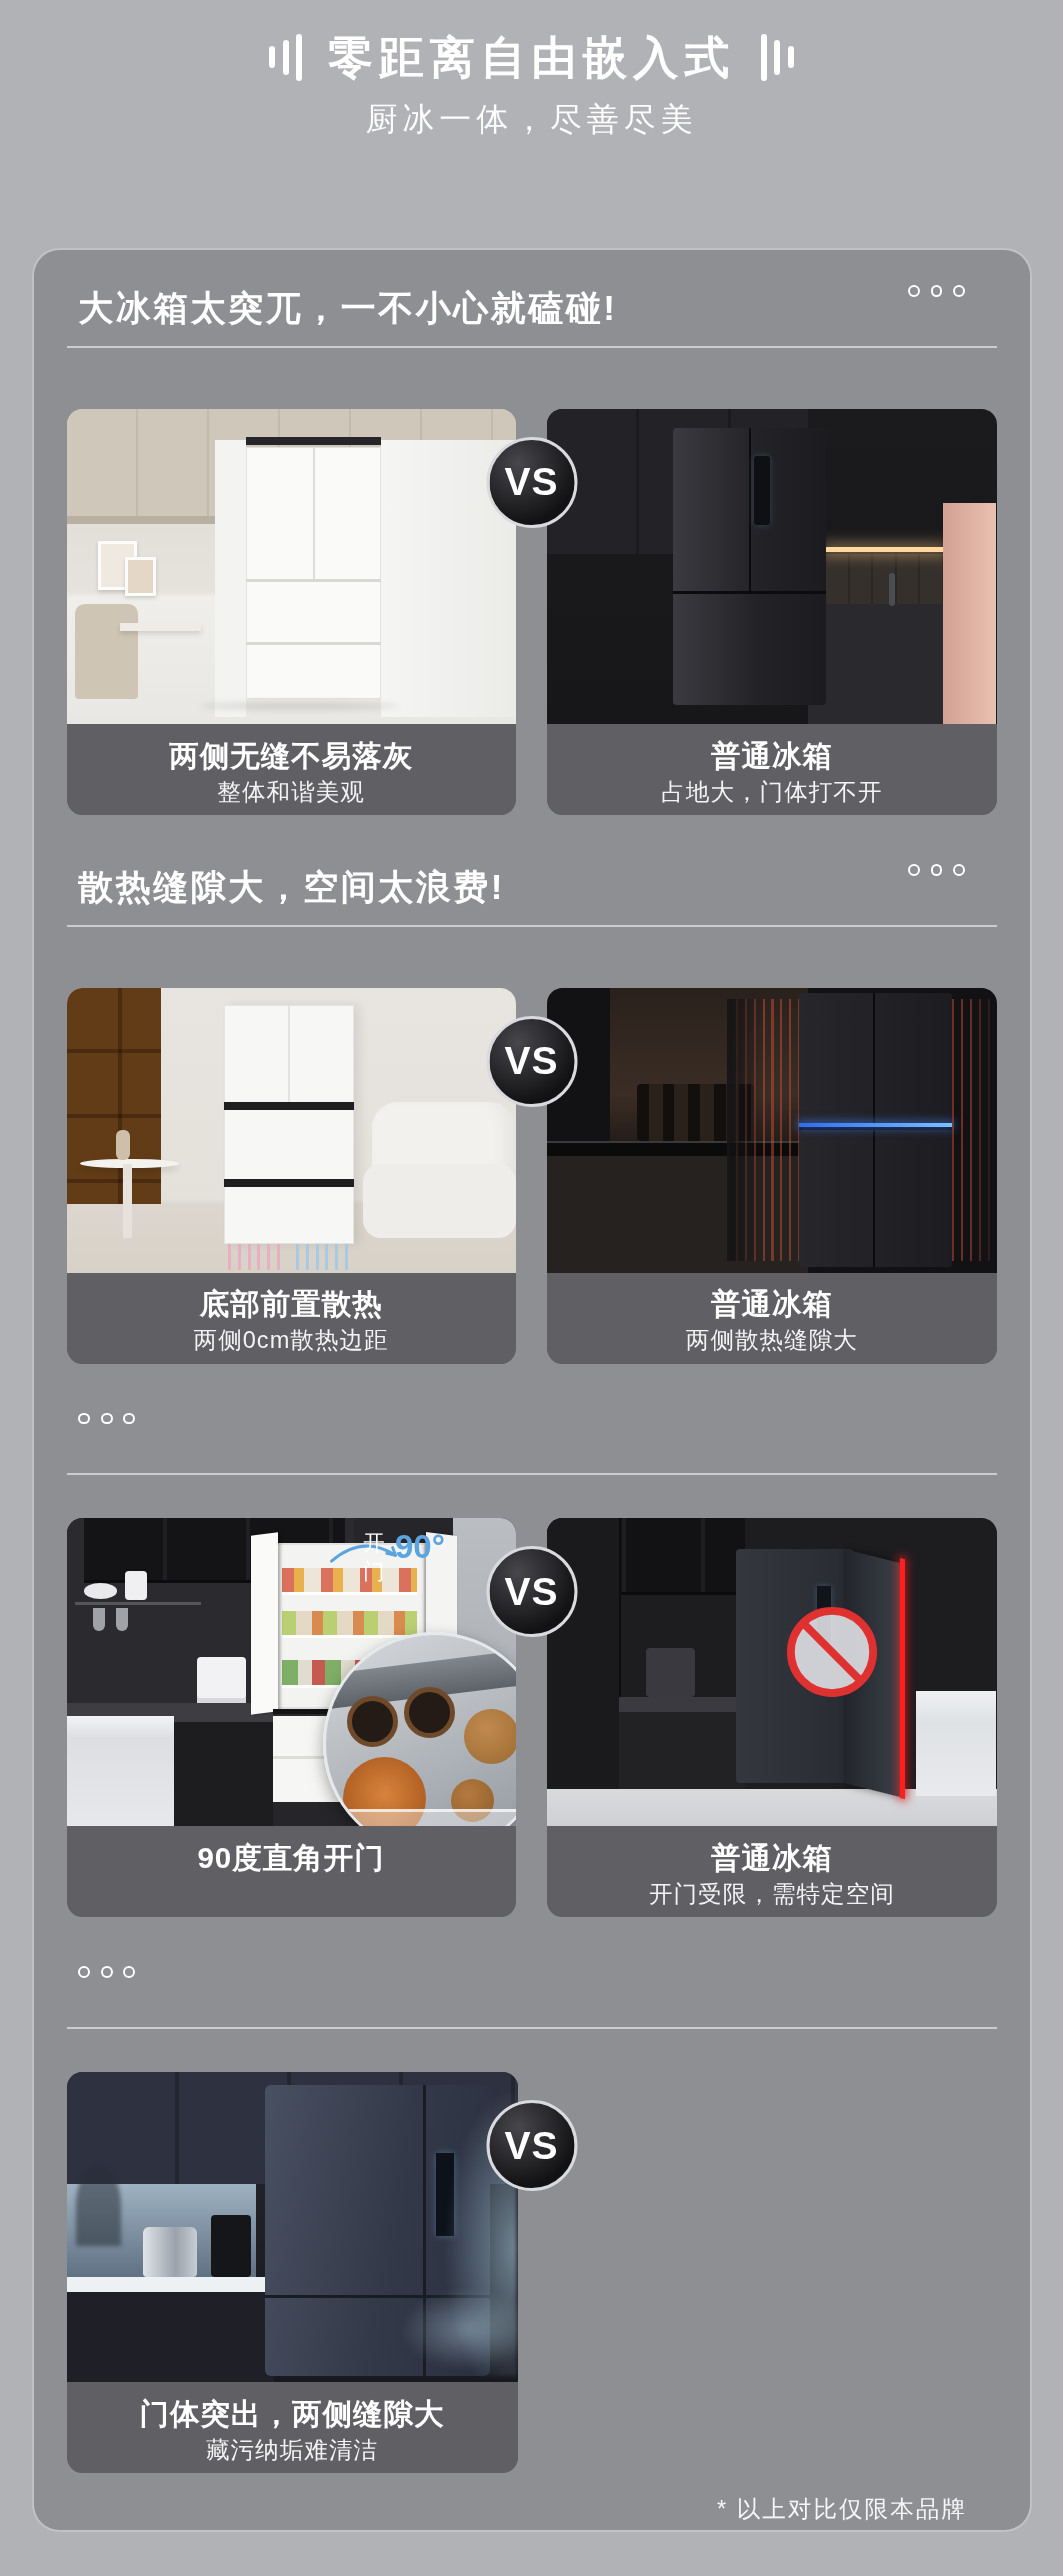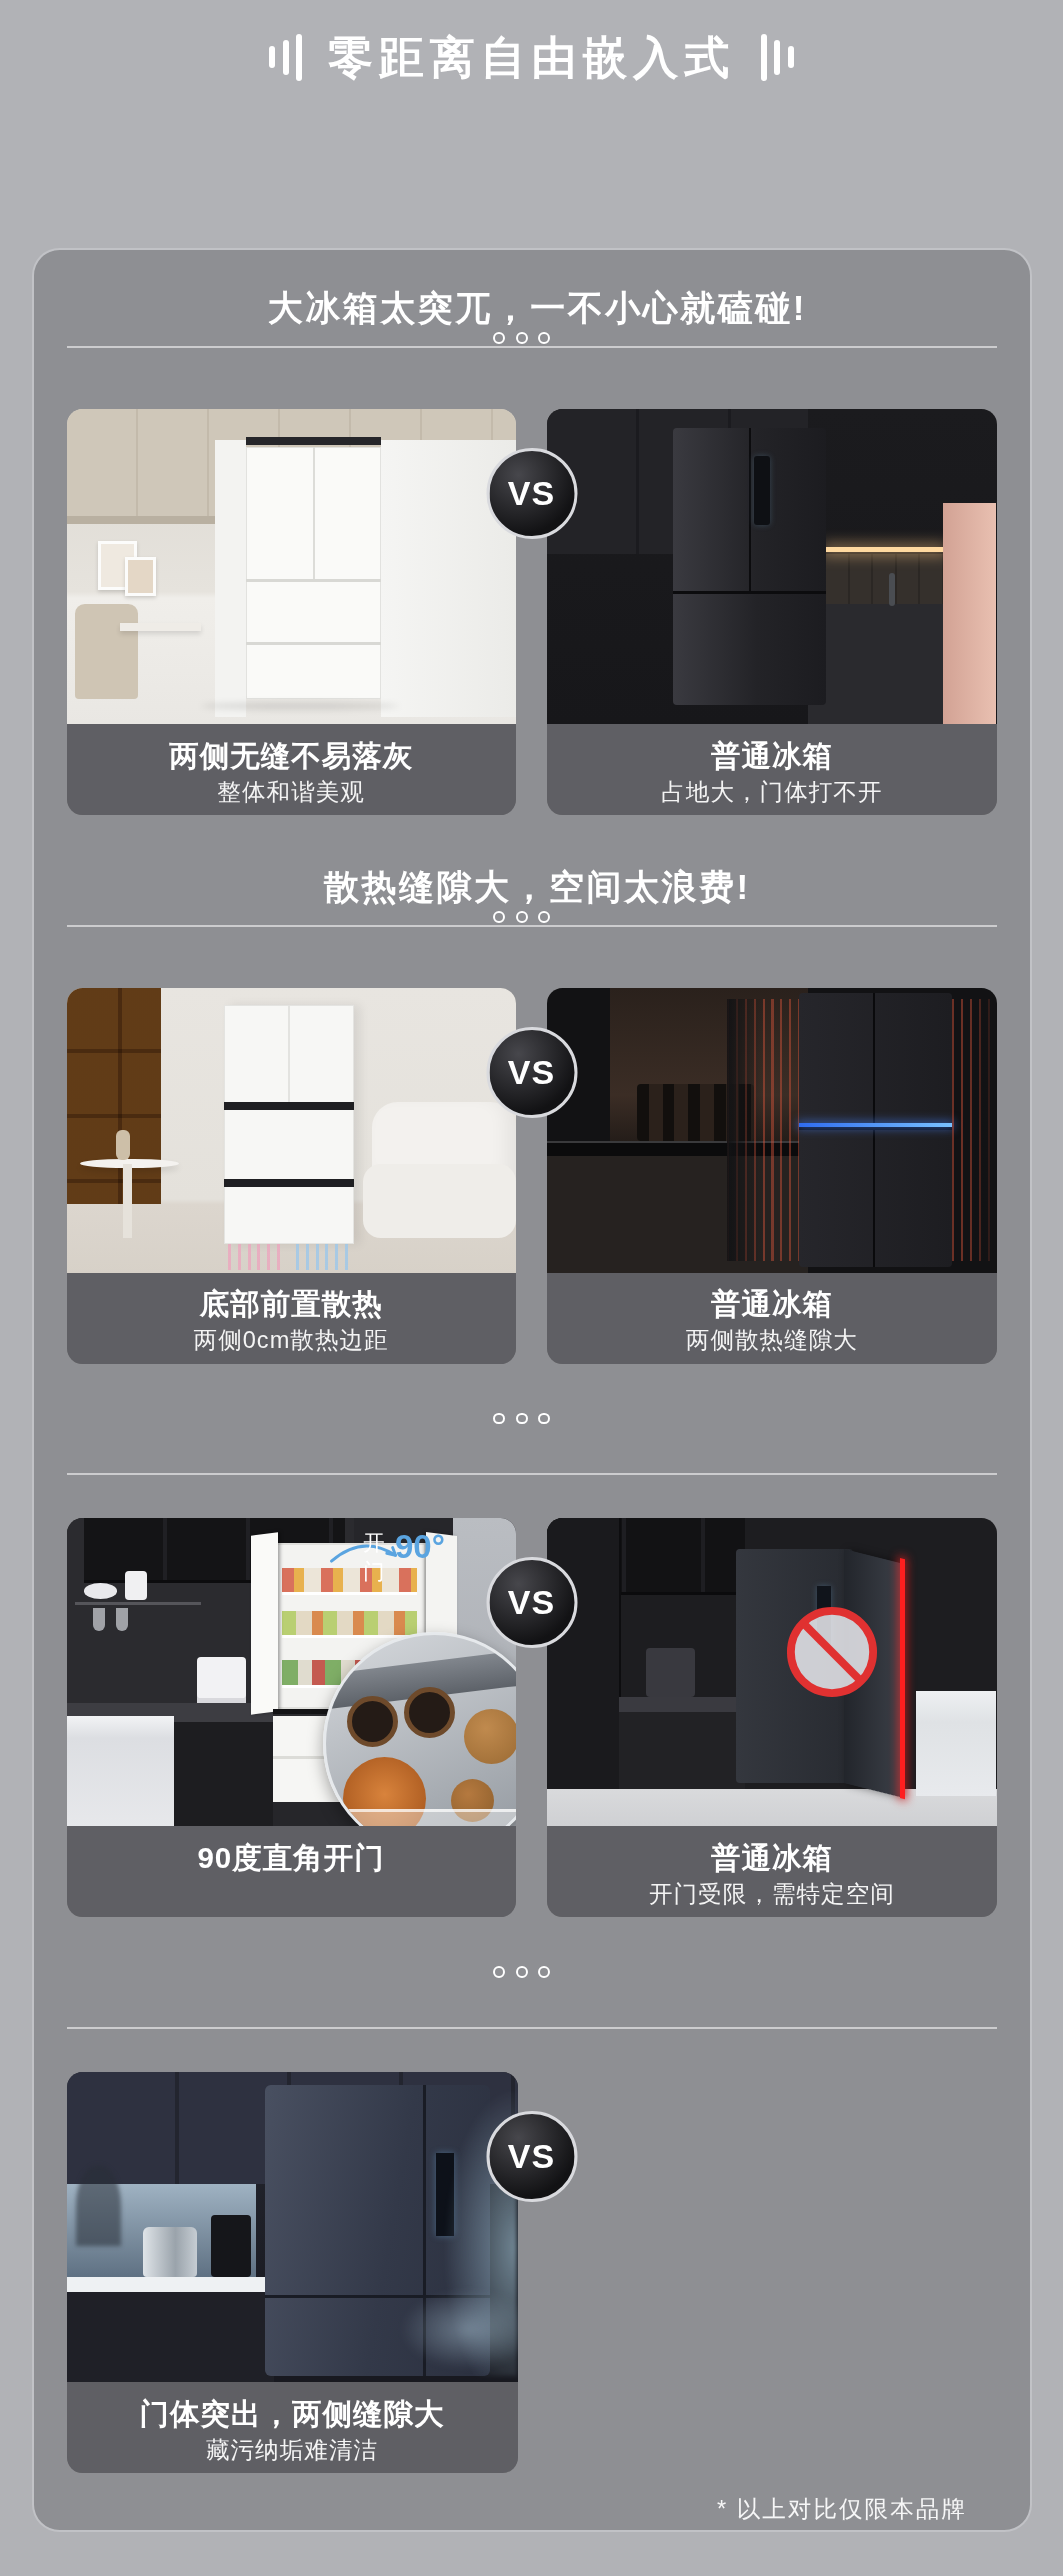--- a/index.html
+++ b/index.html
@@ -21,41 +21,41 @@
 
   
   .card{
     margin:0 31.5px;height:2284px;box-sizing:border-box;
     background:#8e8f93;border-radius:27.6px;
     border:2px solid rgba(235,236,240,.55);
     padding:35px 33px 0;position:relative;
   }
   .sec{margin-top:49px;}
   .sec:first-child{margin-top:0;}
-  .sec-head{display:flex;align-items:center;justify-content:space-between;padding-left:11.8px;height:47px;flex-direction:column;}
+  .sec-head{display:flex;justify-content:space-between;padding-left:11.8px;height:47px;}
   .sec-title{color:#fff;font-size:35px;font-weight:700;letter-spacing:2.5px;}
   .dots{display:flex;gap:10.8px;margin-right:31.5px;}
   .dots i{width:11.8px;height:11.8px;border:2.5px solid #fff;border-radius:50%;box-sizing:border-box;display:block;}
   .divider{height:2px;background:rgba(255,255,255,.55);margin-top:13.8px;}
   .cmp-row{display:flex;gap:31.5px;position:relative;}
   .gap-lg{margin-top:61px;} .gap-sm{margin-top:43px;}
   .figure{width:451px;border-radius:15.7px;overflow:hidden;background:#777;}
   .ph{position:relative;overflow:hidden;}
   .s1 .ph{height:315px}.s2 .ph{height:285px}.s3 .ph{height:308px}.s4 .ph{height:310px}
   .ph *{position:absolute;}
   .caption{background:#5f5f64;color:#fff;text-align:center;height:91px;box-sizing:border-box;padding-top:11.8px;}
   .cap-title{font-size:29.5px;font-weight:700;line-height:39px;letter-spacing:1px;}
   .cap-sub{font-size:23.6px;line-height:31.5px;margin-top:2px;color:rgba(255,255,255,.93);letter-spacing:1px;}
   .vs{
-    position:absolute;left:50%;top:39px;transform:translateX(-50%);
+    position:absolute;left:50%;top:28px;transform:translateX(-50%);
     width:91px;height:91px;border-radius:50%;z-index:6;
     background:radial-gradient(circle at 34% 28%,#47474c,#121214 72%);
     border:3px solid #d9dade;box-sizing:border-box;
     display:flex;align-items:center;justify-content:center;
-    color:#fff;font-size:34px;font-weight:700;letter-spacing:1px;
+    color:#fff;font-size:39px;font-weight:700;letter-spacing:1px;
   }
   .footnote{margin-top:19.7px;text-align:right;padding-right:29.5px;color:rgba(255,255,255,.92);font-size:23.6px;letter-spacing:2px;}
 
   
   
   .sc-s1l{background:linear-gradient(#dcd8d1,#e6e3dd 58%,#f0eeea 60%,#e9e7e3);}
   .sc-s1l .cabtop{left:0;top:0;width:100%;height:36%;background:repeating-linear-gradient(90deg,#cfc7b9 0 69px,#c3baab 69px 71px);}
   .sc-s1l .soffit{left:0;top:34%;width:100%;height:7.9px;background:#b9b0a1;}
   .sc-s1l .whitecol-l{left:33%;top:10%;width:7%;height:88%;background:#f3f3f1;}
   .sc-s1l .whitecol-r{left:70%;top:10%;width:30%;height:88%;background:linear-gradient(90deg,#f5f5f3,#ebebe8);}
@@ -201,20 +201,21 @@
         <i></i>
         <i></i>
       </span>
     <div class="hero-title">零距离自由嵌入式</div>
     <span class="tickmark right">
         <i></i>
         <i></i>
         <i></i>
       </span>
   </div>
+  <div class="hero-sub">厨冰一体，尽善尽美</div>
 </div>
 
 <div class="card">
 
   <div class="sec s1">
     <div class="sec-head">
       <div class="sec-title">大冰箱太突兀，一不小心就磕碰!</div>
       <span class="dots">
           <i></i>
           <i></i>

